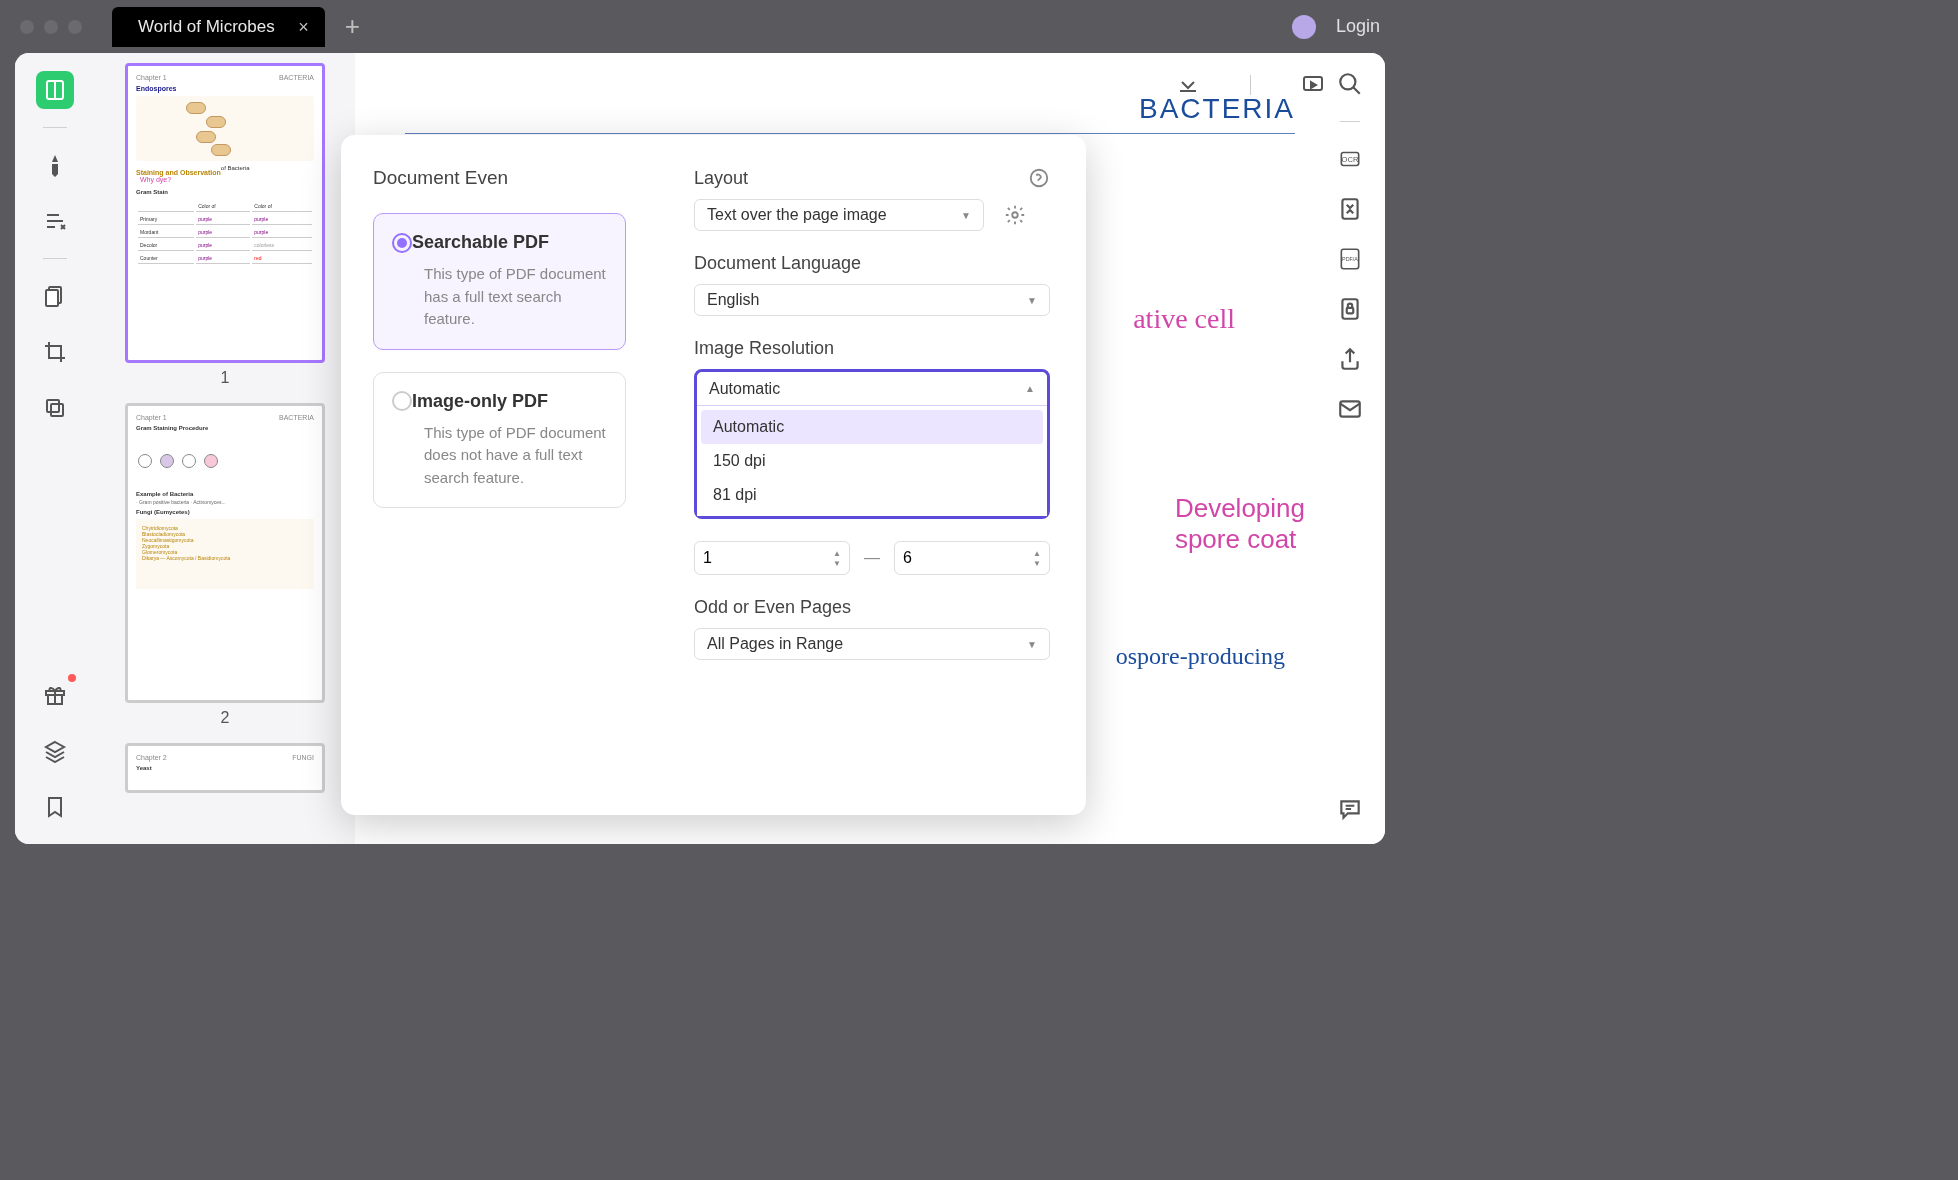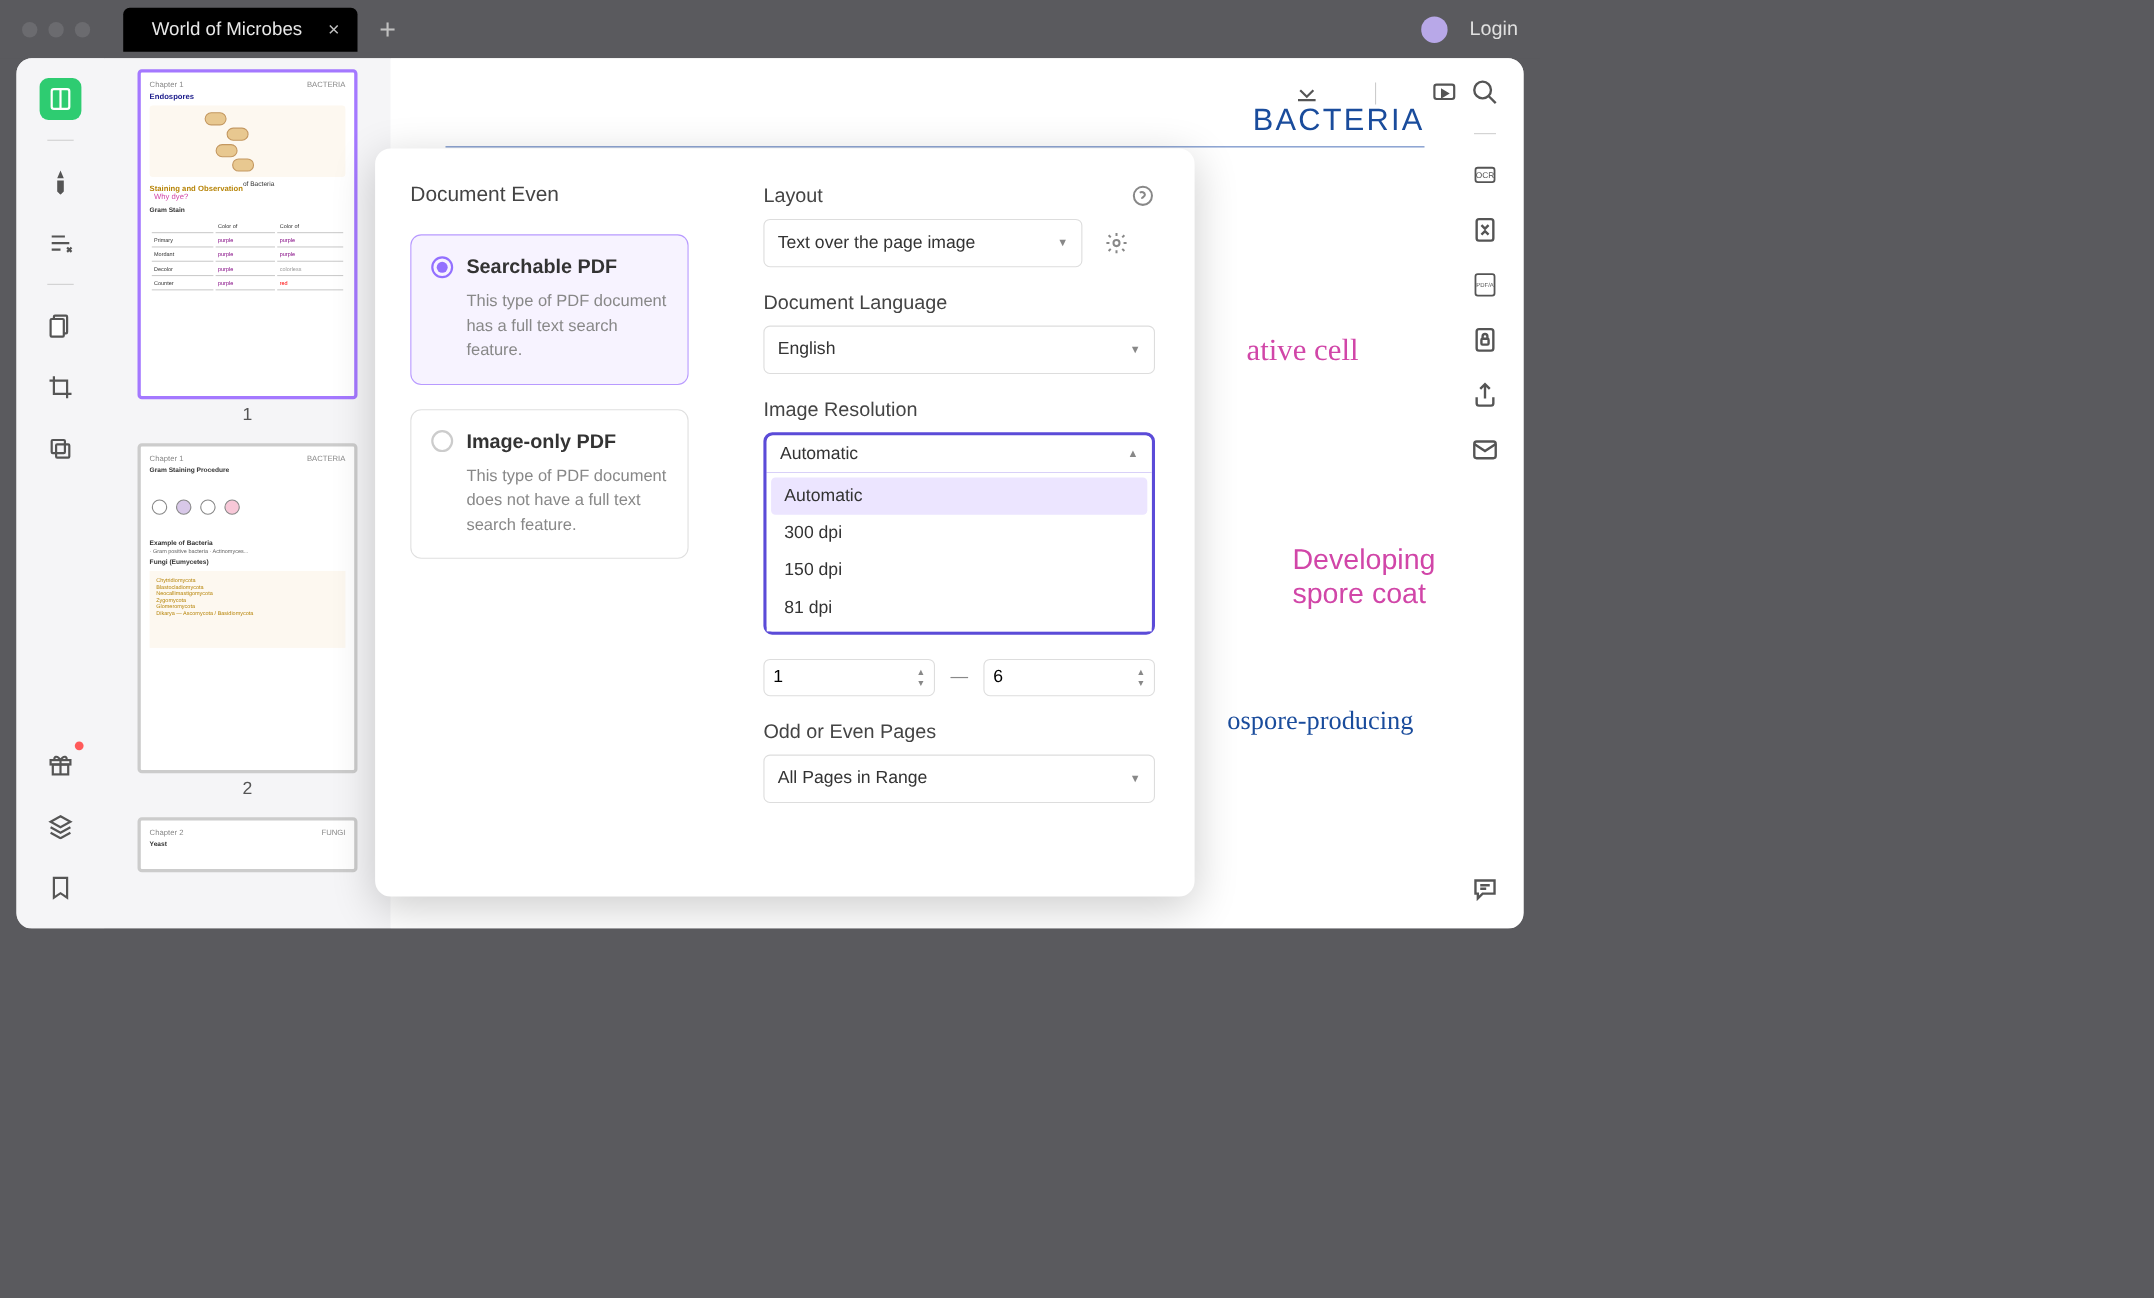--- a/index.html
+++ b/index.html
@@ -61,29 +61,29 @@
 
 .modal { position: absolute; top: 82px; left: 326px; width: 745px; height: 680px; background: white; border-radius: 14px; box-shadow: 0 10px 40px rgba(0,0,0,0.2); display: flex; }
 .modal-left { width: 332px; padding: 32px; }
 .modal-right { flex: 1; padding: 32px 36px; }
 .modal-title { font-size: 19px; color: #444; margin-bottom: 24px; font-weight: 500; }
 
 .doc-type-option { border: 1.5px solid #e0e0e0; border-radius: 10px; padding: 18px; margin-bottom: 22px; cursor: pointer; }
 .doc-type-option.selected { border-color: #b89aff; background: #f7f3ff; }
 .doc-type-option.selected .radio-dot { border-color: #9370ff; }
 .doc-type-option.selected .radio-dot::after { content: ''; width: 10px; height: 10px; background: #9370ff; border-radius: 50%; display: block; margin: 3px; }
-.doc-type-head { display: flex; align-items: center; gap: 12px; margin-bottom: 10px; }
+.doc-type-head { display: flex; align-items: center; margin-bottom: 10px; }
 .radio-dot { width: 20px; height: 20px; border: 2px solid #ccc; border-radius: 50%; flex-shrink: 0; }
 .doc-type-label { font-size: 18px; font-weight: 600; color: #333; }
 .doc-type-desc { font-size: 15px; color: #888; line-height: 1.5; padding-left: 32px; }
 
 .field-group { margin-bottom: 22px; }
 .field-label { font-size: 18px; color: #444; margin-bottom: 10px; font-weight: 500; display: flex; justify-content: space-between; align-items: center; }
 .field-label svg { width: 22px; height: 22px; color: #888; }
-.select-box { width: 100%; height: 44px; border: 1px solid #ddd; border-radius: 6px; padding: 0 12px; display: flex; align-items: center; justify-content: space-between; background: white; font-size: 16px; color: #333; text-align: center; }
+.select-box { width: 100%; height: 32px; border: 1px solid #ddd; border-radius: 6px; padding: 0 12px; display: flex; align-items: center; justify-content: space-between; background: white; font-size: 16px; color: #333; text-align: center; }
 .select-box.narrow { width: 290px; }
 .caret { font-size: 10px; color: #888; }
 .gear-icon-right { display: inline-flex; margin-left: 10px; }
 
 .layout-row { display: flex; align-items: center; gap: 10px; }
 
 .resolution-wrap { position: relative; }
 .resolution-box { border: 3.5px solid #5b4bd8; border-radius: 8px; }
 .resolution-select { width: 100%; height: 34px; padding: 0 12px; display: flex; align-items: center; justify-content: space-between; background: white; font-size: 16px; color: #333; border-bottom: 1.5px solid #d8d0f8; border-radius: 6px 6px 0 0; }
 .resolution-options { background: white; padding: 4px; }
@@ -416,21 +416,20 @@
               <span>Image Resolution</span>
             </div>
           <div class="resolution-wrap">
             <div class="resolution-box">
               <div class="resolution-select">
                 <span>Automatic</span>
                 <span class="caret">▲</span>
               </div>
               <div class="resolution-options">
                 <div class="res-option highlighted">Automatic</div>
-                <div class="res-option">300 dpi</div>
                 <div class="res-option">150 dpi</div>
                 <div class="res-option">81 dpi</div>
               </div>
             </div>
           </div>
         </div>
 
         <div class="field-group">
           <div class="range-row">
             <div class="spinner-box">

